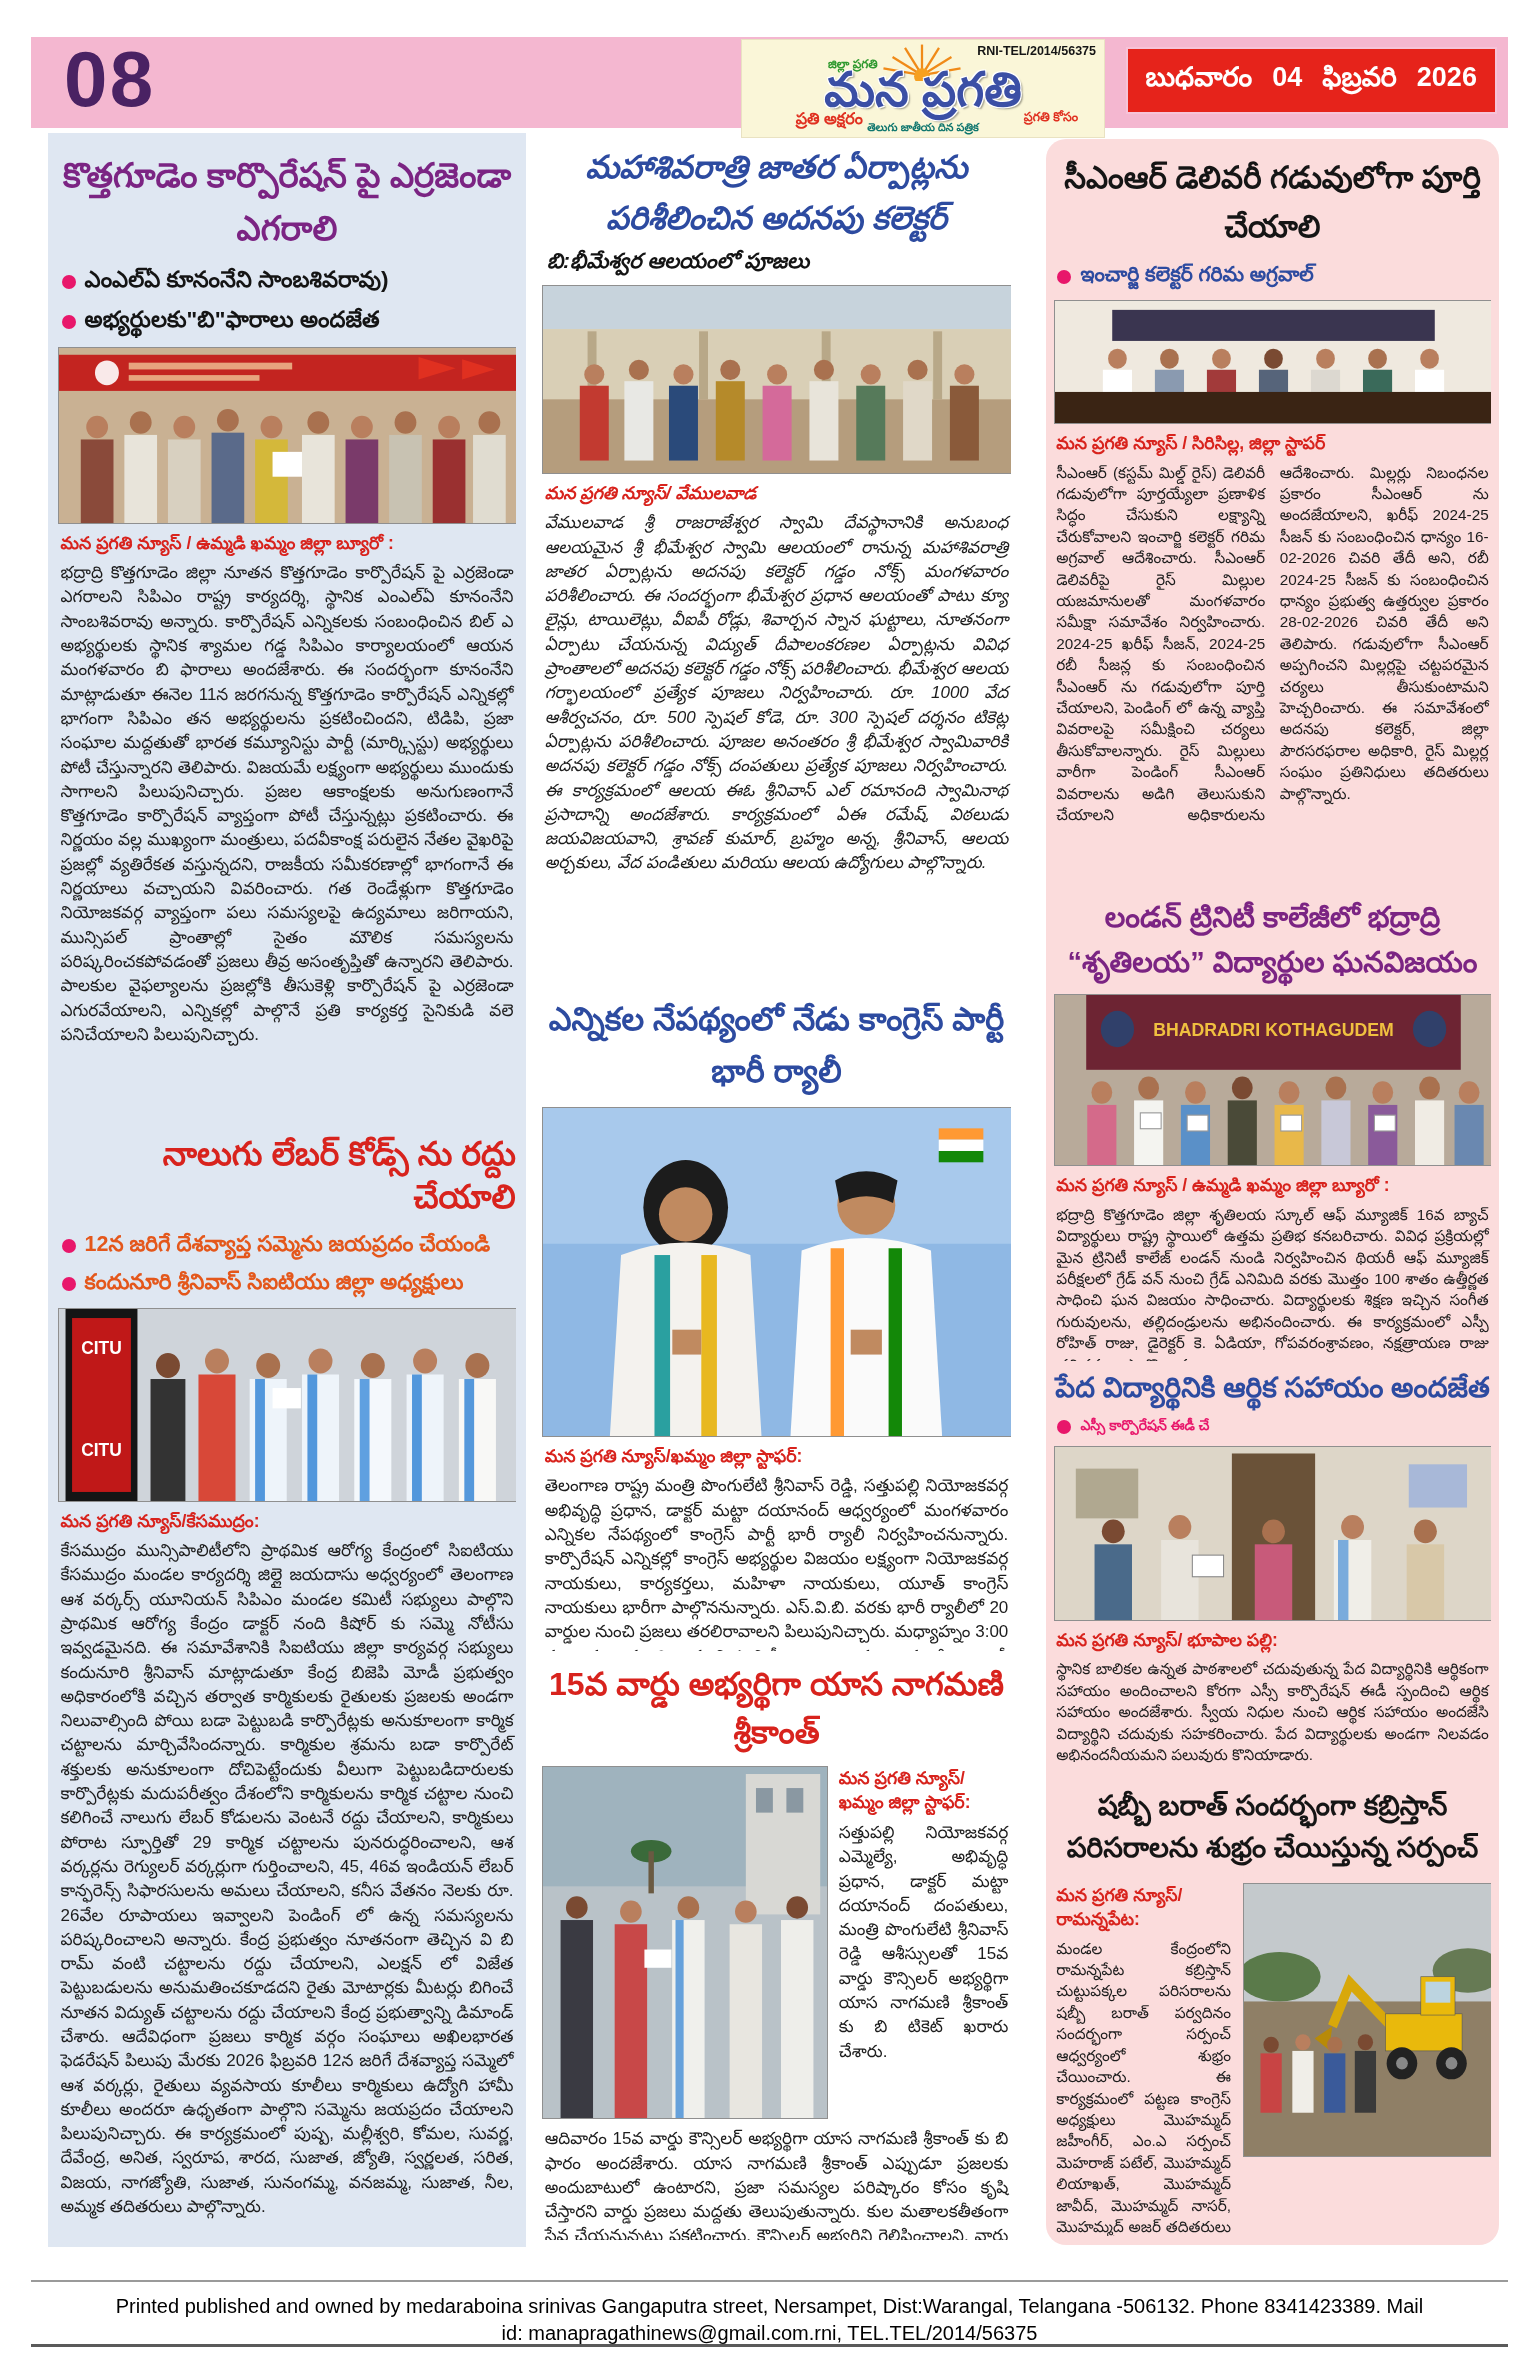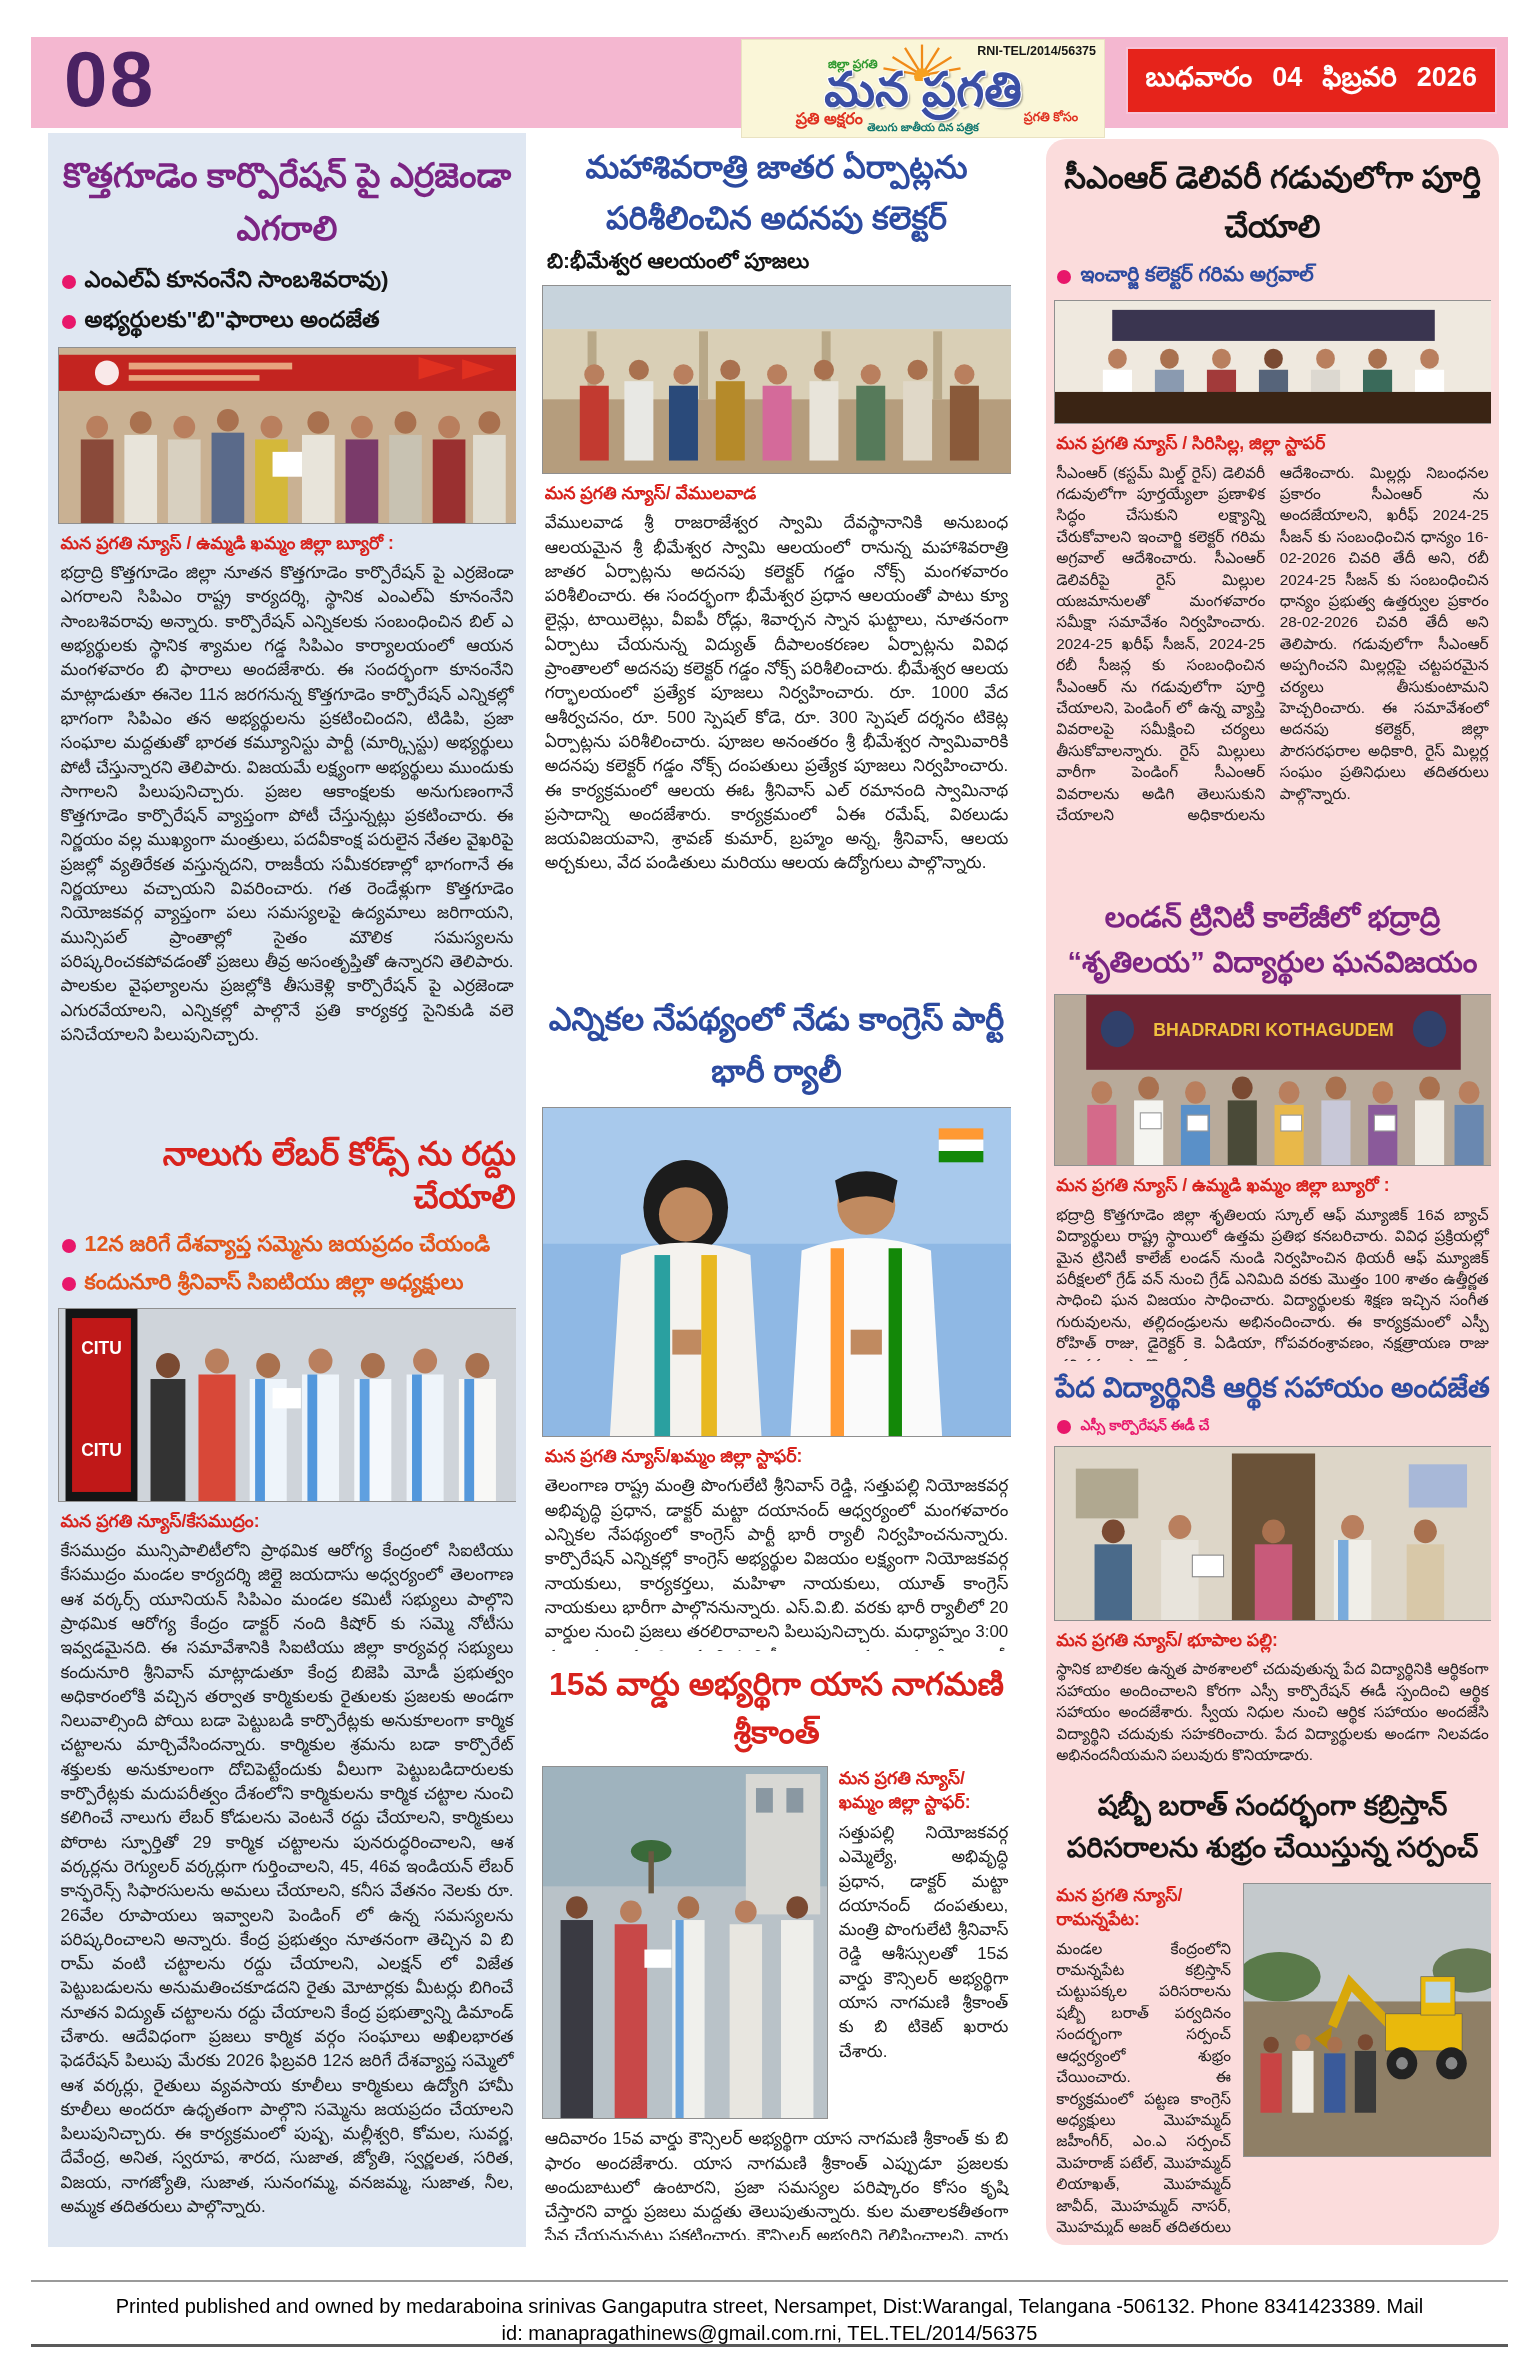--- a/index.html
+++ b/index.html
@@ -166,21 +166,21 @@
           <rect x="372" y="62" width="9" height="108" fill="#2b7fd4" opacity="0.8"></rect>
         </g>
       </svg>
       <div class="byline">మన ప్రగతి న్యూస్/కేసముద్రం:</div>
       <div class="body-text">కేసముద్రం మున్సిపాలిటీలోని ప్రాథమిక ఆరోగ్య కేంద్రంలో సిఐటియు కేసముద్రం మండల కార్యదర్శి జిల్లై జయదాసు అధ్వర్యంలో తెలంగాణ ఆశ వర్కర్స్ యూనియన్ సిపిఎం మండల కమిటీ సభ్యులు పాల్గొని ప్రాథమిక ఆరోగ్య కేంద్రం డాక్టర్ నంది కిషోర్ కు సమ్మె నోటీసు ఇవ్వడమైనది. ఈ సమావేశానికి సిఐటియు జిల్లా కార్యవర్గ సభ్యులు కందునూరి శ్రీనివాస్ మాట్లాడుతూ కేంద్ర బిజెపి మోడీ ప్రభుత్వం అధికారంలోకి వచ్చిన తర్వాత కార్మికులకు రైతులకు ప్రజలకు అండగా నిలువాల్సింది పోయి బడా పెట్టుబడి కార్పొరేట్లకు అనుకూలంగా కార్మిక చట్టాలను మార్చివేసిందన్నారు. కార్మికుల శ్రమను బడా కార్పొరేట్ శక్తులకు అనుకూలంగా దోచిపెట్టేందుకు వీలుగా పెట్టుబడిదారులకు కార్పొరేట్లకు మదుపరీత్వం దేశంలోని కార్మికులను కార్మిక చట్టాల నుంచి కలిగించే నాలుగు లేబర్ కోడులను వెంటనే రద్దు చేయాలని, కార్మికులు పోరాట స్ఫూర్తితో 29 కార్మిక చట్టాలను పునరుద్ధరించాలని, ఆశ వర్కర్లను రెగ్యులర్ వర్కర్లుగా గుర్తించాలని, 45, 46వ ఇండియన్ లేబర్ కాన్ఫరెన్స్ సిఫారసులను అమలు చేయాలని, కనీస వేతనం నెలకు రూ. 26వేల రూపాయలు ఇవ్వాలని పెండింగ్ లో ఉన్న సమస్యలను పరిష్కరించాలని అన్నారు. కేంద్ర ప్రభుత్వం నూతనంగా తెచ్చిన వి బి రామ్ వంటి చట్టాలను రద్దు చేయాలని, ఎలక్షన్ లో విజేత పెట్టుబడులను అనుమతించకూడదని రైతు మోటార్లకు మీటర్లు బిగించే నూతన విద్యుత్ చట్టాలను రద్దు చేయాలని కేంద్ర ప్రభుత్వాన్ని డిమాండ్ చేశారు. ఆదేవిధంగా ప్రజలు కార్మిక వర్గం సంఘాలు అఖిలభారత ఫెడరేషన్ పిలుపు మేరకు 2026 ఫిబ్రవరి 12న జరిగే దేశవ్యాప్త సమ్మెలో ఆశ వర్కర్లు, రైతులు వ్యవసాయ కూలీలు కార్మికులు ఉద్యోగి హామీ కూలీలు అందరూ ఉధృతంగా పాల్గొని సమ్మెను జయప్రదం చేయాలని పిలుపునిచ్చారు. ఈ కార్యక్రమంలో పుష్ప, మల్లీశ్వరి, కోమల, సువర్ణ, దేవేంద్ర, అనిత, స్వరూప, శారద, సుజాత, జ్యోతి, స్వర్ణలత, సరిత, విజయ, నాగజ్యోతి, సుజాత, సునంగమ్మ, వనజమ్మ, సుజాత, నీల, అమ్మక తదితరులు పాల్గొన్నారు.</div>
     </div>
   </div>
 
   <div class="col col2">
 
-    <div class="art" style="height:849px;">
+    <div class="art" style="height:849px;font-style:italic;">
       <h2 class="h-c2a1">మహాశివరాత్రి జాతర ఏర్పాట్లను పరిశీలించిన అదనపు కలెక్టర్</h2>
       <div class="subhead">బి:భీమేశ్వర ఆలయంలో పూజలు</div>
       <svg class="photo" viewBox="0 0 420 165" height="187" preserveAspectRatio="none">
         <rect width="420" height="165" fill="#c7d3dc"></rect>
         <rect y="38" width="420" height="64" fill="#d9cfb6"></rect>
         <rect x="40" y="40" width="8" height="60" fill="#b8a888"></rect>
           <rect x="140" y="40" width="8" height="60" fill="#b8a888"></rect>
         <rect x="250" y="40" width="8" height="60" fill="#b8a888"></rect>
           <rect x="350" y="40" width="8" height="60" fill="#b8a888"></rect>
         <rect y="100" width="420" height="65" fill="#b59d7d"></rect>

